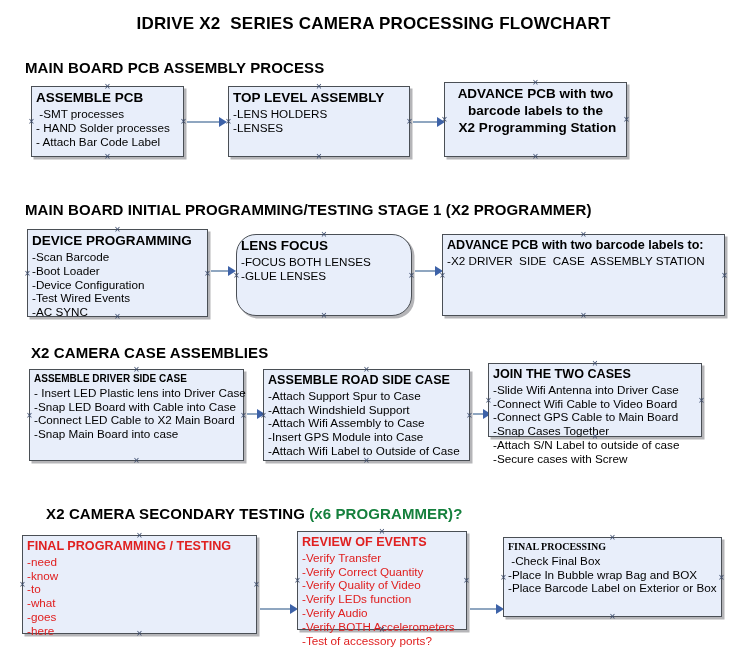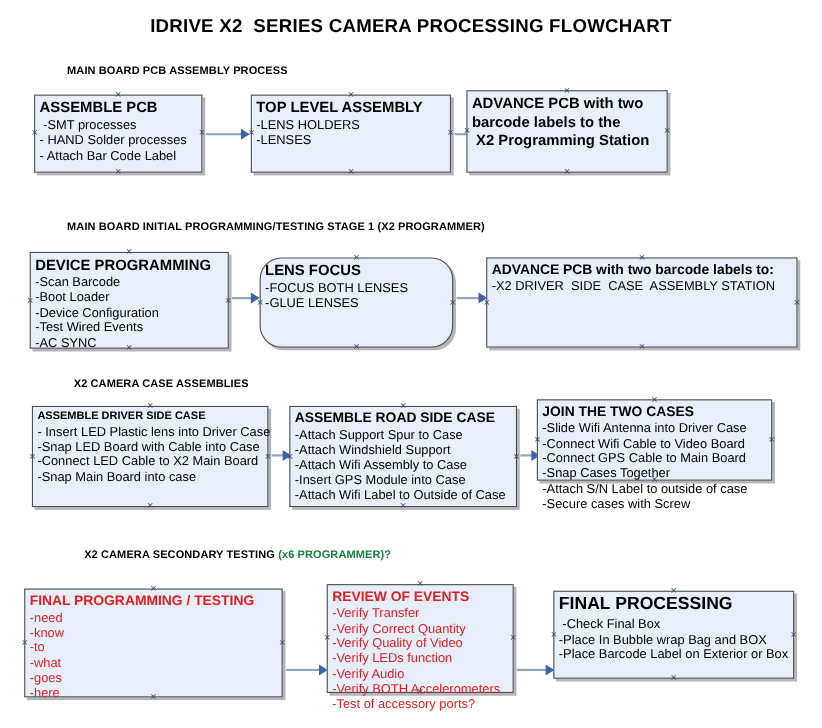--- a/index.html
+++ b/index.html
@@ -27,25 +27,24 @@
   .doc-title {
     left: 0; top: 14px;
     width: 747px;
     text-align: center;
     font-size: 17px;
     font-weight: bold;
     letter-spacing: 0.2px;
     white-space: pre;
   }
   .section-title {
-    font-size: 10px;
+    font-size: 15px;
     font-weight: bold;
     white-space: pre;
     letter-spacing: 0.1px;
-    margin-left: 36px;
   }
   .section-title .accent { color: #15803d; }
 
   
   .node {
     box-sizing: border-box;
     background: #e8eefa;
     border: 1px solid #4a4f55;
     box-shadow: 2.5px 2.5px 0 rgba(120,120,125,0.55);
     overflow: visible;
@@ -142,21 +141,21 @@
     <span class="handle h-bottom"></span>
     <span class="handle h-left"></span>
     <span class="handle h-right"></span>
   </div>
 
   <div class="abs arrow" style="left:413px; top:116px; width:32px;">
     <span class="shaft"></span>
     <span class="head"></span>
   </div>
 
-  <div class="abs node" style="left:424px; top:82px; width:183px; height:75px;">
+  <div class="abs node" style="left:444px; top:82px; width:183px; height:75px;text-align:center;">
     <div class="body">
       <div class="hdr">ADVANCE PCB with two</div>
       <div class="hdr">barcode labels to the</div>
       <div class="hdr"> X2 Programming Station</div>
     </div>
     <span class="handle h-top"></span>
     <span class="handle h-bottom"></span>
     <span class="handle h-left"></span>
     <span class="handle h-right"></span>
   </div>
@@ -310,21 +309,21 @@
     <span class="handle h-right"></span>
   </div>
 
   <div class="abs arrow" style="left:470px; top:603px; width:34px;">
     <span class="shaft"></span>
     <span class="head"></span>
   </div>
 
   <div class="abs node" style="left:503px; top:537px; width:219px; height:80px;">
     <div class="body">
-      <div class="hdr" style="font-size:16px;">FINAL PROCESSING</div>
+      <div class="hdr" style="font-size:10px;font-family:Liberation Serif, serif;">FINAL PROCESSING</div>
       <div class="line"> -Check Final Box</div>
       <div class="line">-Place In Bubble wrap Bag and BOX</div>
       <div class="line">-Place Barcode Label on Exterior or Box</div>
     </div>
     <span class="handle h-top"></span>
     <span class="handle h-bottom"></span>
     <span class="handle h-left"></span>
     <span class="handle h-right"></span>
   </div>
 

